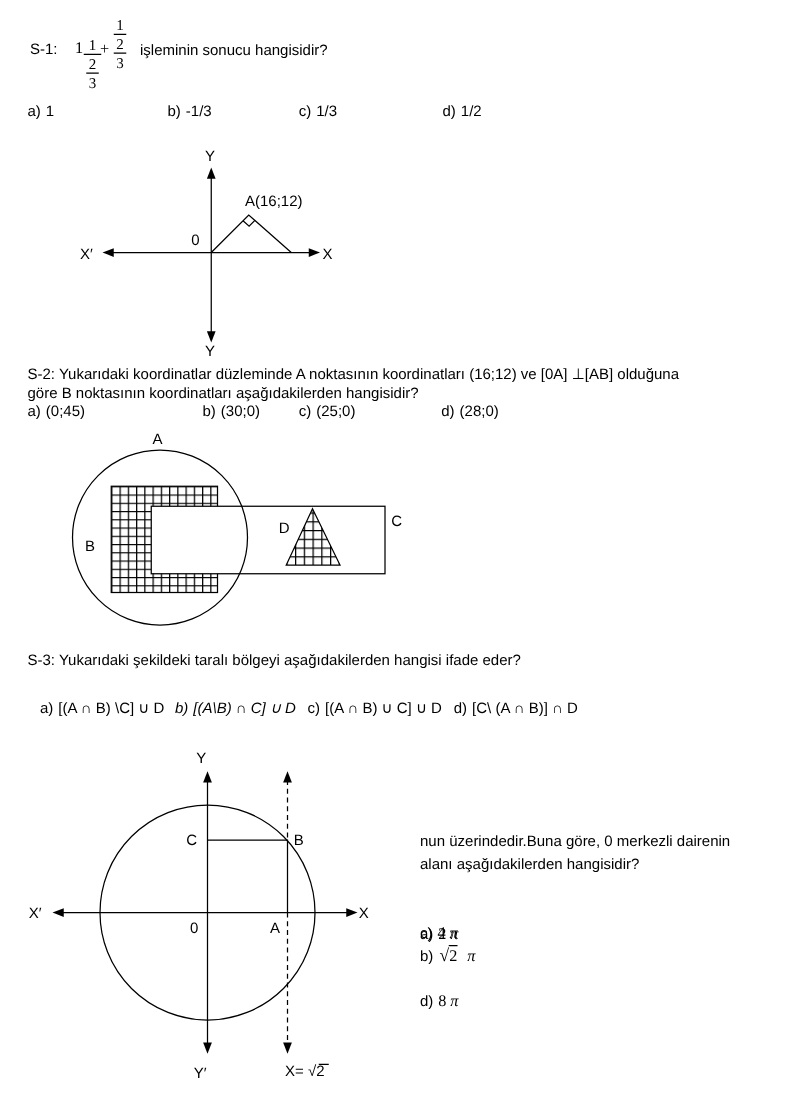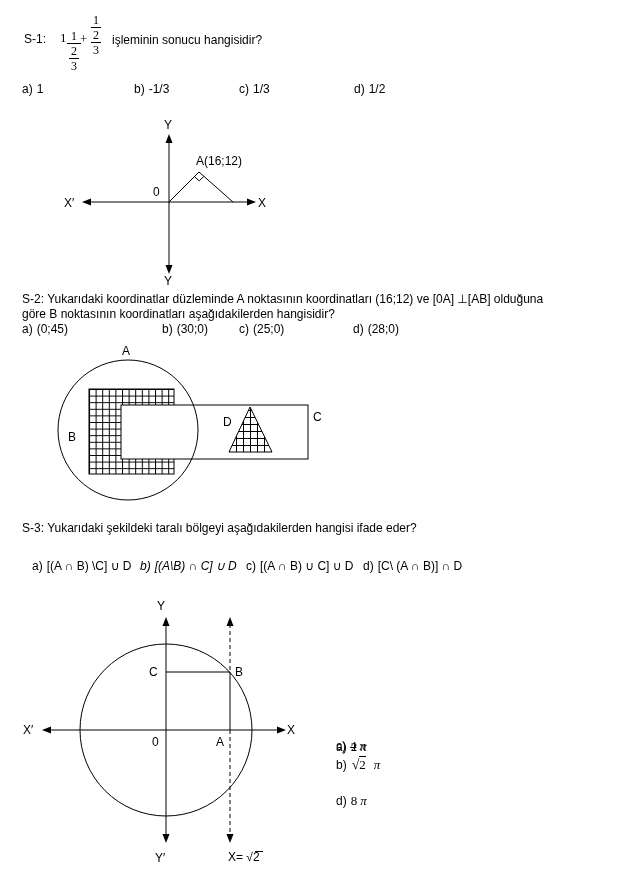--- a/index.html
+++ b/index.html
@@ -152,20 +152,22 @@
     <text x="142" y="151">0</text>
     <text x="206" y="151">A</text>
     <text x="139" y="81">C</text>
     <text x="225" y="81">B</text>
     <text x="218" y="266">X= √2</text>
     <line x1="245" y1="256.5" x2="253" y2="256.5" stroke="#000"></line>
   </svg>
 
   <div>
     <div id="q4-block">
+      <div>nun üzerindedir.Buna göre, 0 merkezli dairenin</div>
+      <div>alanı aşağıdakilerden hangisidir?</div>
     </div>
     <div>
       <div class="q4opt" style="top:739px;"><span>a)</span><span class="coef">2</span><span class="pi">π</span></div>
       <div class="q4opt" style="top:757px;"><span>b)</span><span class="sqrt" style="margin-left:5px;"><span class="rad">√</span><span class="rt">2</span></span><span class="pi" style="margin-left:8px;">π</span></div>
       <div class="q4opt" style="top:738px;"><span>c)</span><span class="coef">4</span><span class="pi">π</span></div>
       <div class="q4opt" style="top:793px;"><span>d)</span><span class="coef">8</span><span class="pi">π</span></div>
     </div>
   </div>
 
 </div>

